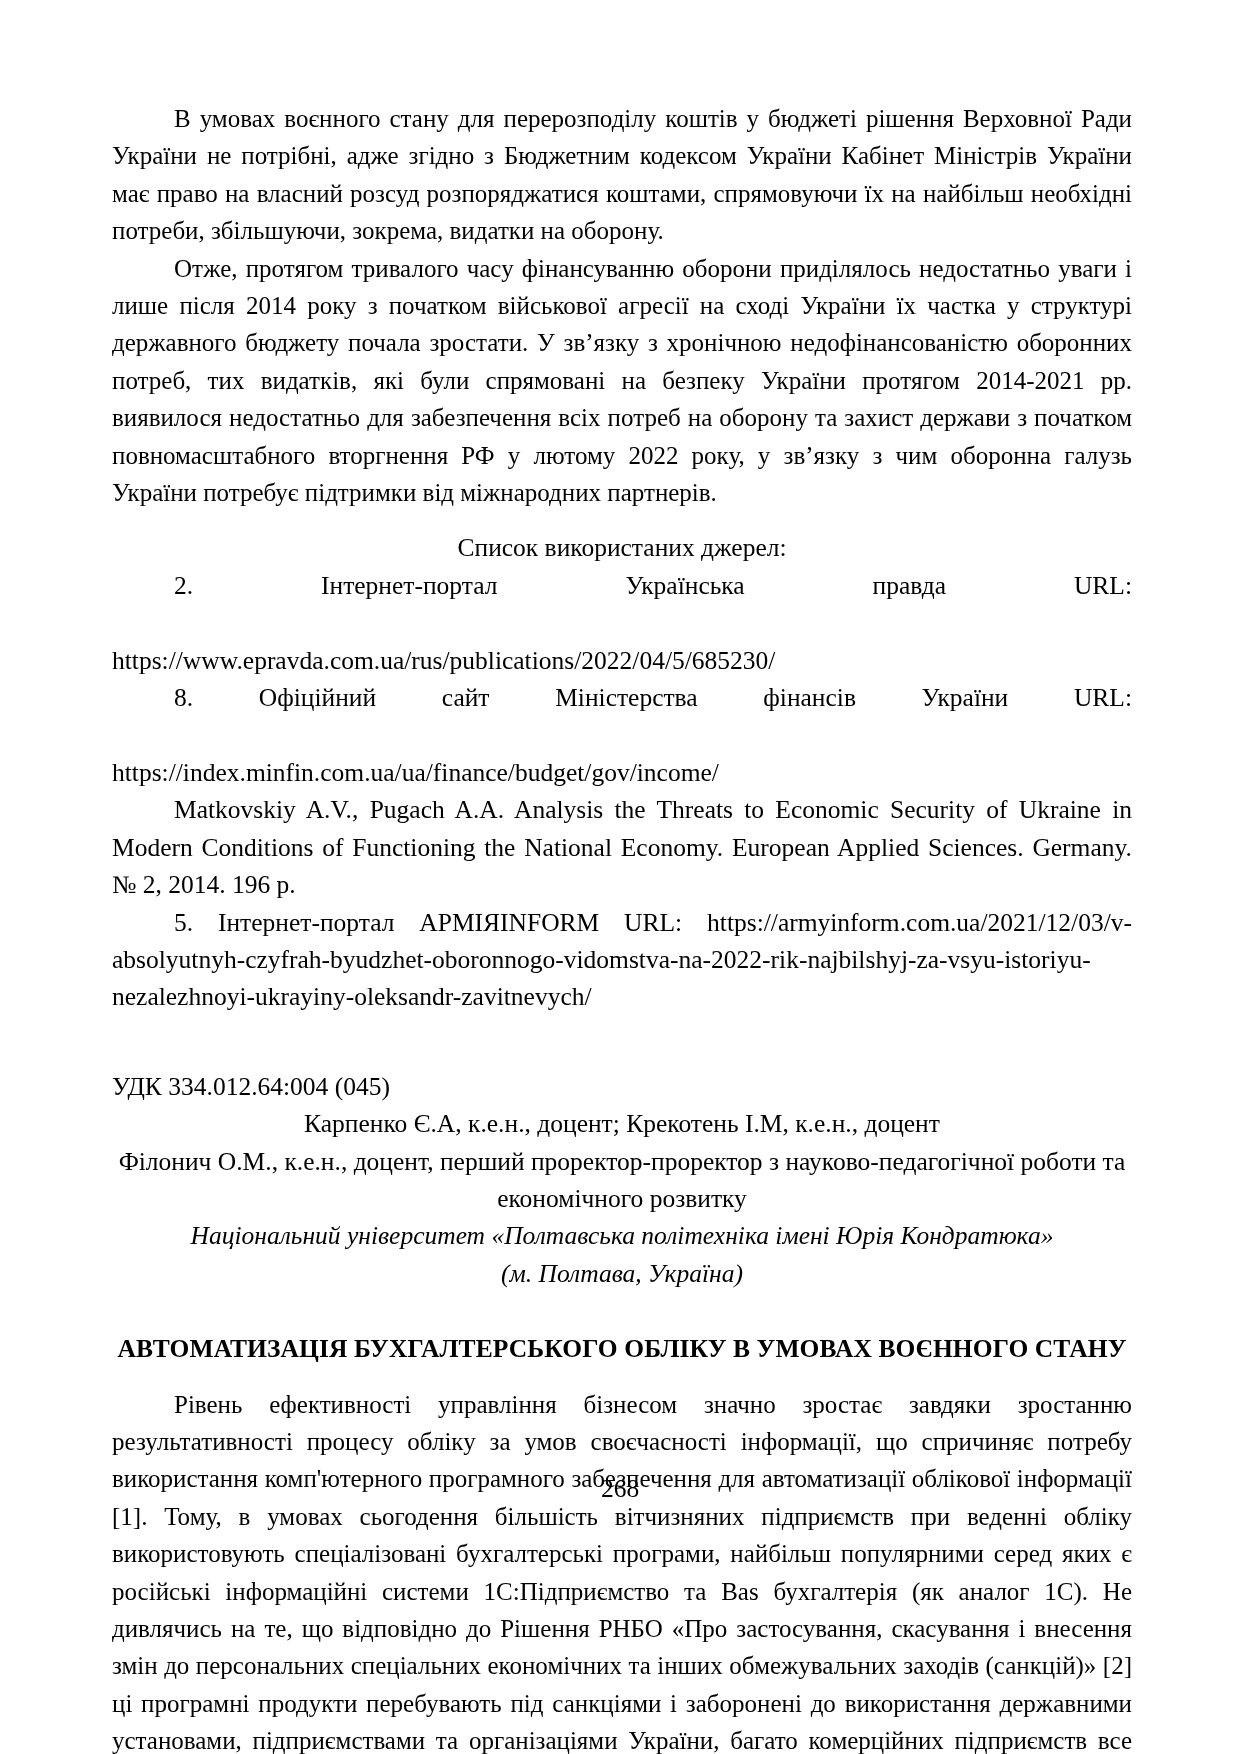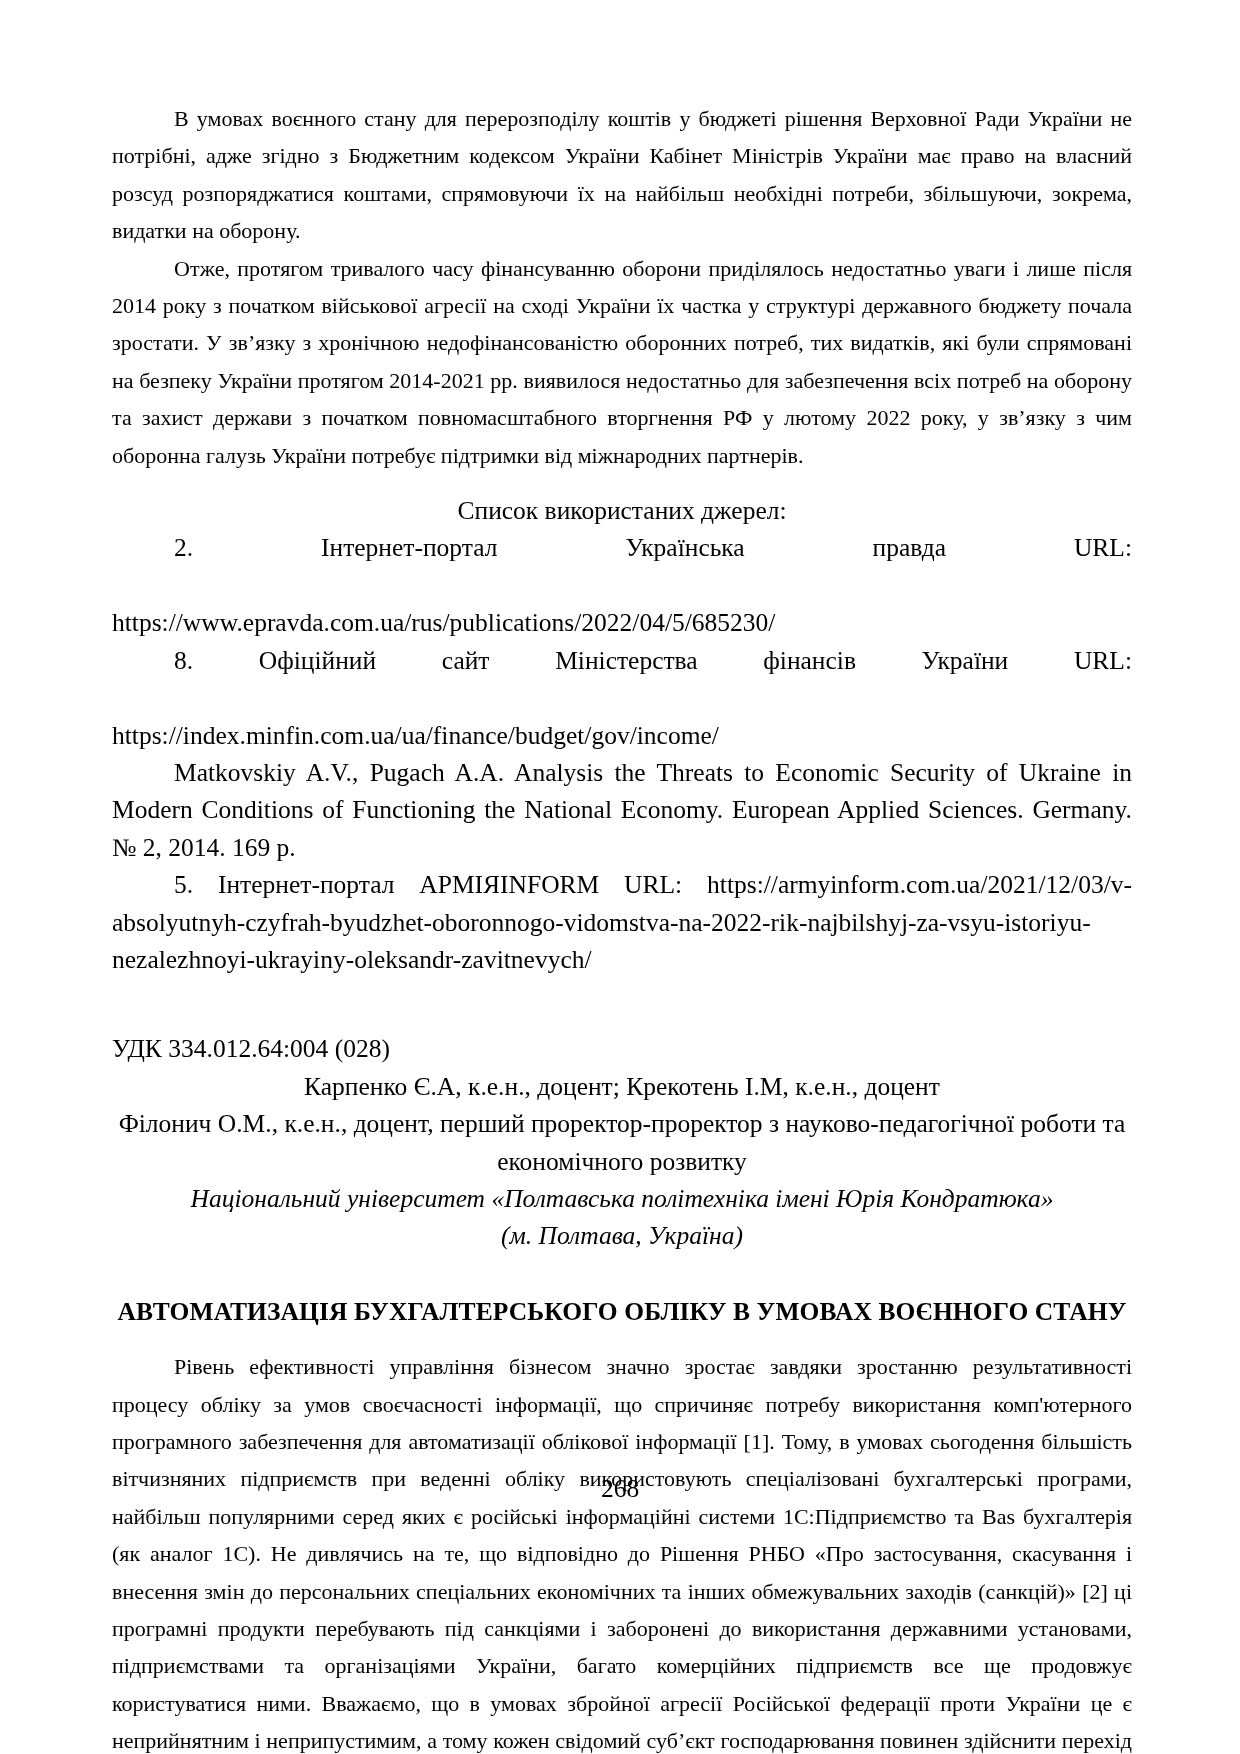--- a/index.html
+++ b/index.html
@@ -26,21 +26,21 @@
     left: 112px;
     top: 100px;
     width: 1020px;
   }
   p, div.line {
     margin: 0;
   }
   .para {
     text-align: justify;
     text-indent: 62px;
-    font-size: 22px;
+    font-size: 25px;
     line-height: 37.4px;
     hyphens: none;
     word-spacing: 0px;
   }
   .center {
     text-align: center;
     font-size: 25.5px;
     line-height: 37.4px;
   }
   .italic { font-style: italic; }
@@ -116,27 +116,27 @@
       <span>8. Офіційний</span>
       <span>сайт</span>
       <span>Міністерства</span>
       <span>фінансів</span>
       <span>України</span>
       <span>URL:</span>
       <span class="filler"></span>
     </p>
     <p class="ref noindent" style="text-indent:0">https://index.minfin.com.ua/ua/finance/budget/gov/income/</p>
 
-    <p class="ref">Matkovskiy A.V., Pugach A.A. Analysis the Threats to Economic Security of Ukraine in Modern Conditions of Functioning the National Economy. European Applied Sciences. Germany. № 2, 2014. 169 p.</p>
+    <p class="ref">Matkovskiy A.V., Pugach A.A. Analysis the Threats to Economic Security of Ukraine in Modern Conditions of Functioning the National Economy. European Applied Sciences. Germany. № 2, 2014. 196 p.</p>
 
     <p class="ref"><span>5.</span>&nbsp; <span>Інтернет-портал</span>&nbsp; <span>АРМІЯINFORM</span>&nbsp; <span>URL:</span>&nbsp; <span>https://armyinform.com.ua/2021/12/03/v-absolyutnyh-czyfrah-byudzhet-oboronnogo-vidomstva-na-2022-rik-najbilshyj-za-vsyu-istoriyu-nezalezhnoyi-ukrayiny-oleksandr-zavitnevych/</span></p>
 
     <div class="gap-lg"></div>
 
-    <p class="udc">УДК 334.012.64:004 (028)</p>
+    <p class="udc">УДК 334.012.64:004 (045)</p>
     <p class="center">Карпенко Є.А, к.е.н., доцент; Крекотень І.М, к.е.н., доцент</p>
     <p class="center">Філонич О.М., к.е.н., доцент, перший проректор-проректор з науково-педагогічної роботи та економічного розвитку</p>
     <p class="center italic">Національний університет «Полтавська політехніка імені Юрія Кондратюка»</p>
     <p class="center italic">(м. Полтава, Україна)</p>
 
     <div class="gap-md"></div>
 
     <p class="article-title">АВТОМАТИЗАЦІЯ БУХГАЛТЕРСЬКОГО ОБЛІКУ В УМОВАХ ВОЄННОГО СТАНУ</p>
 
     <div class="gap-sm"></div>

